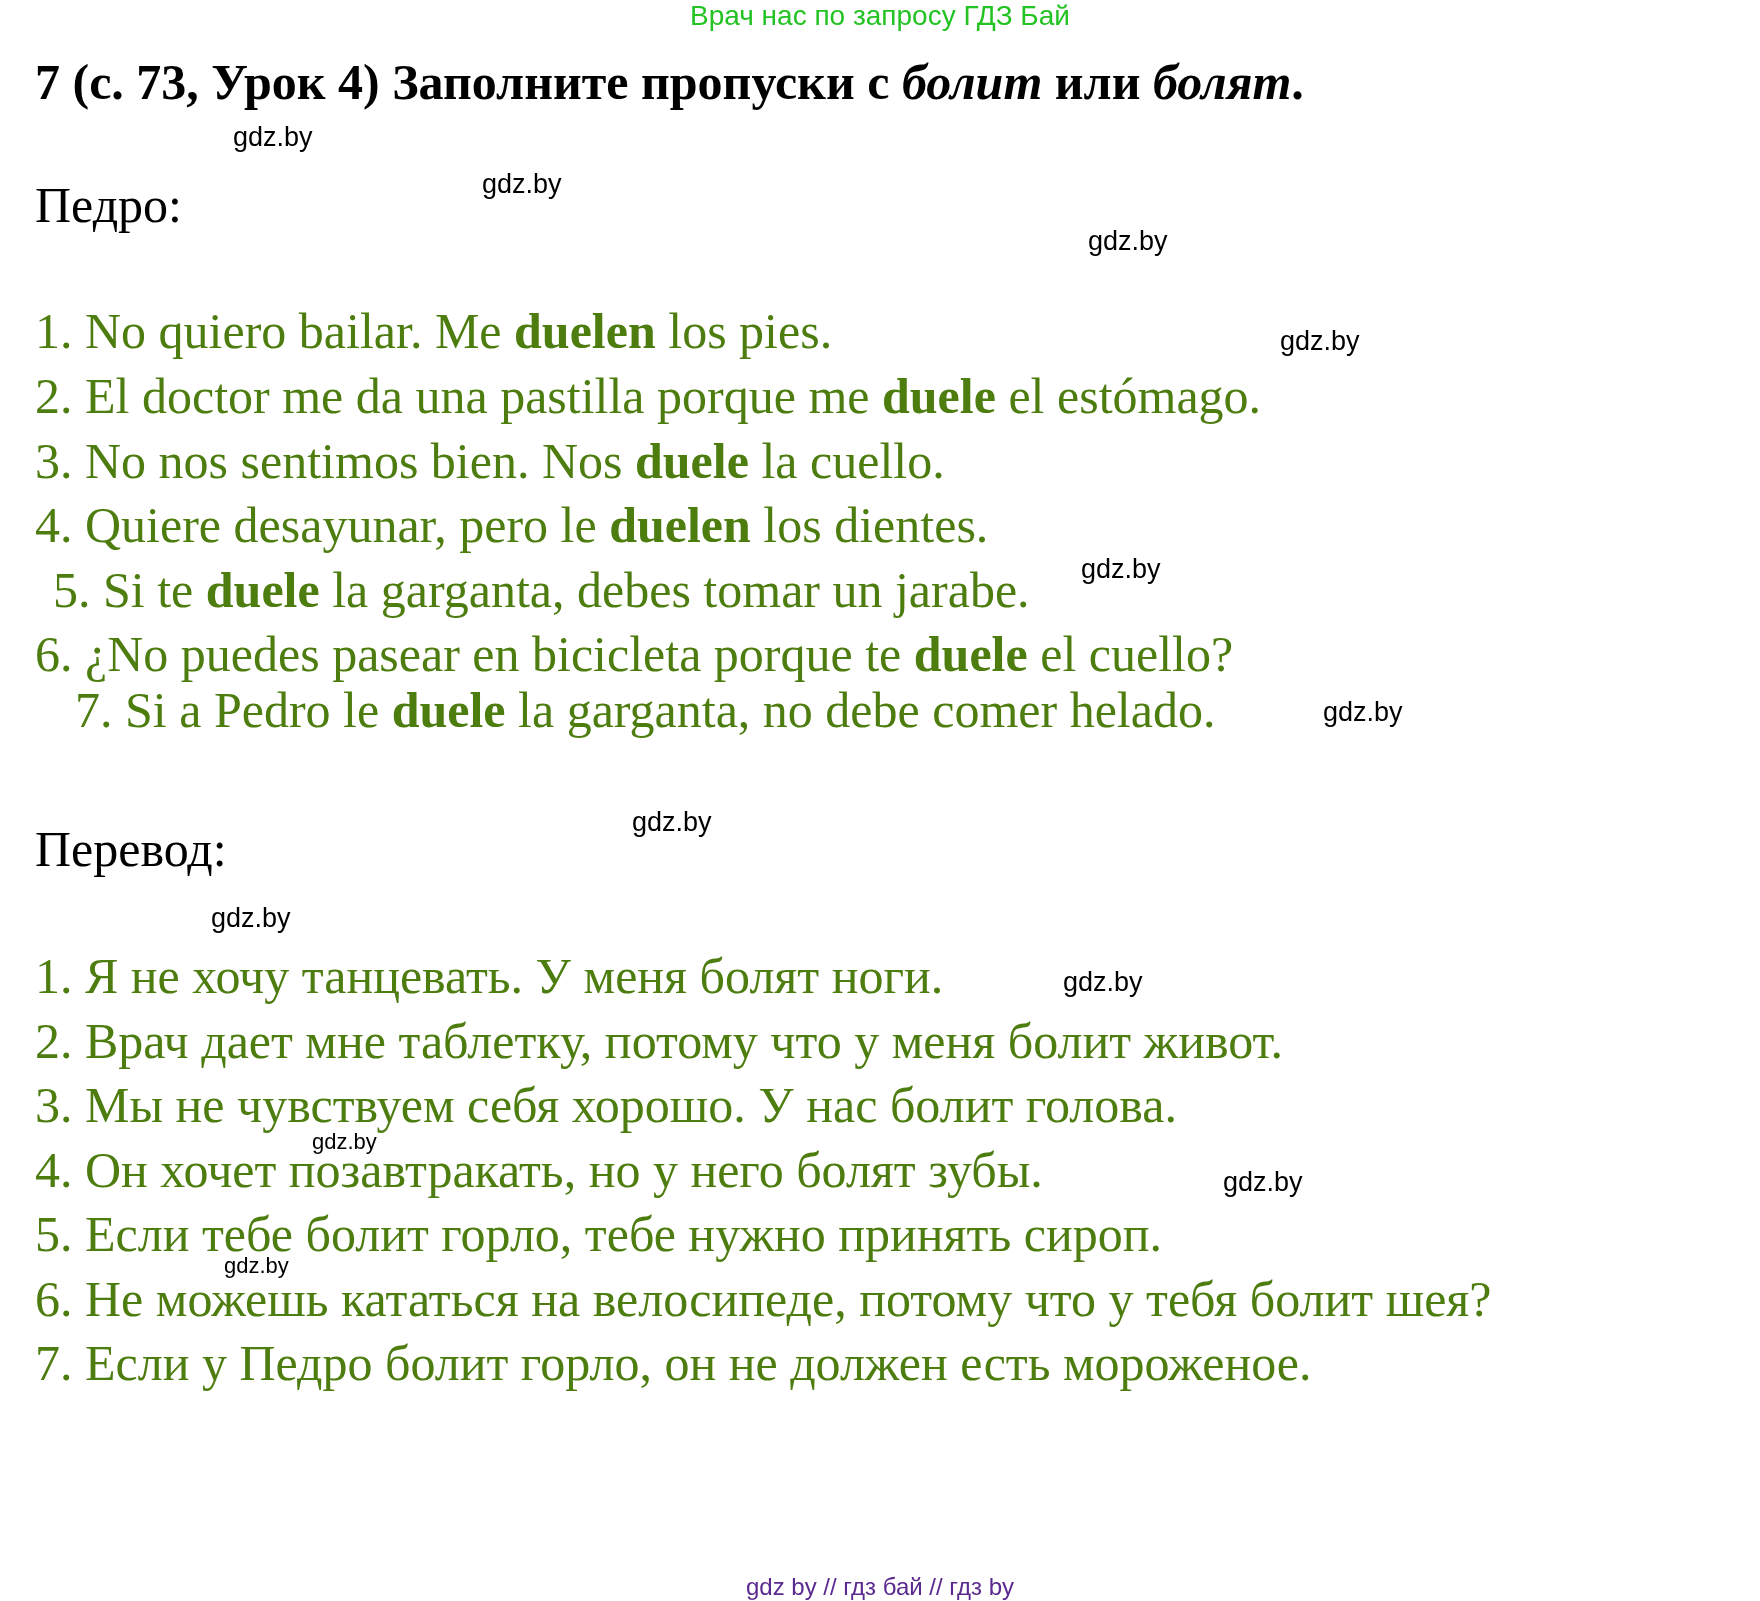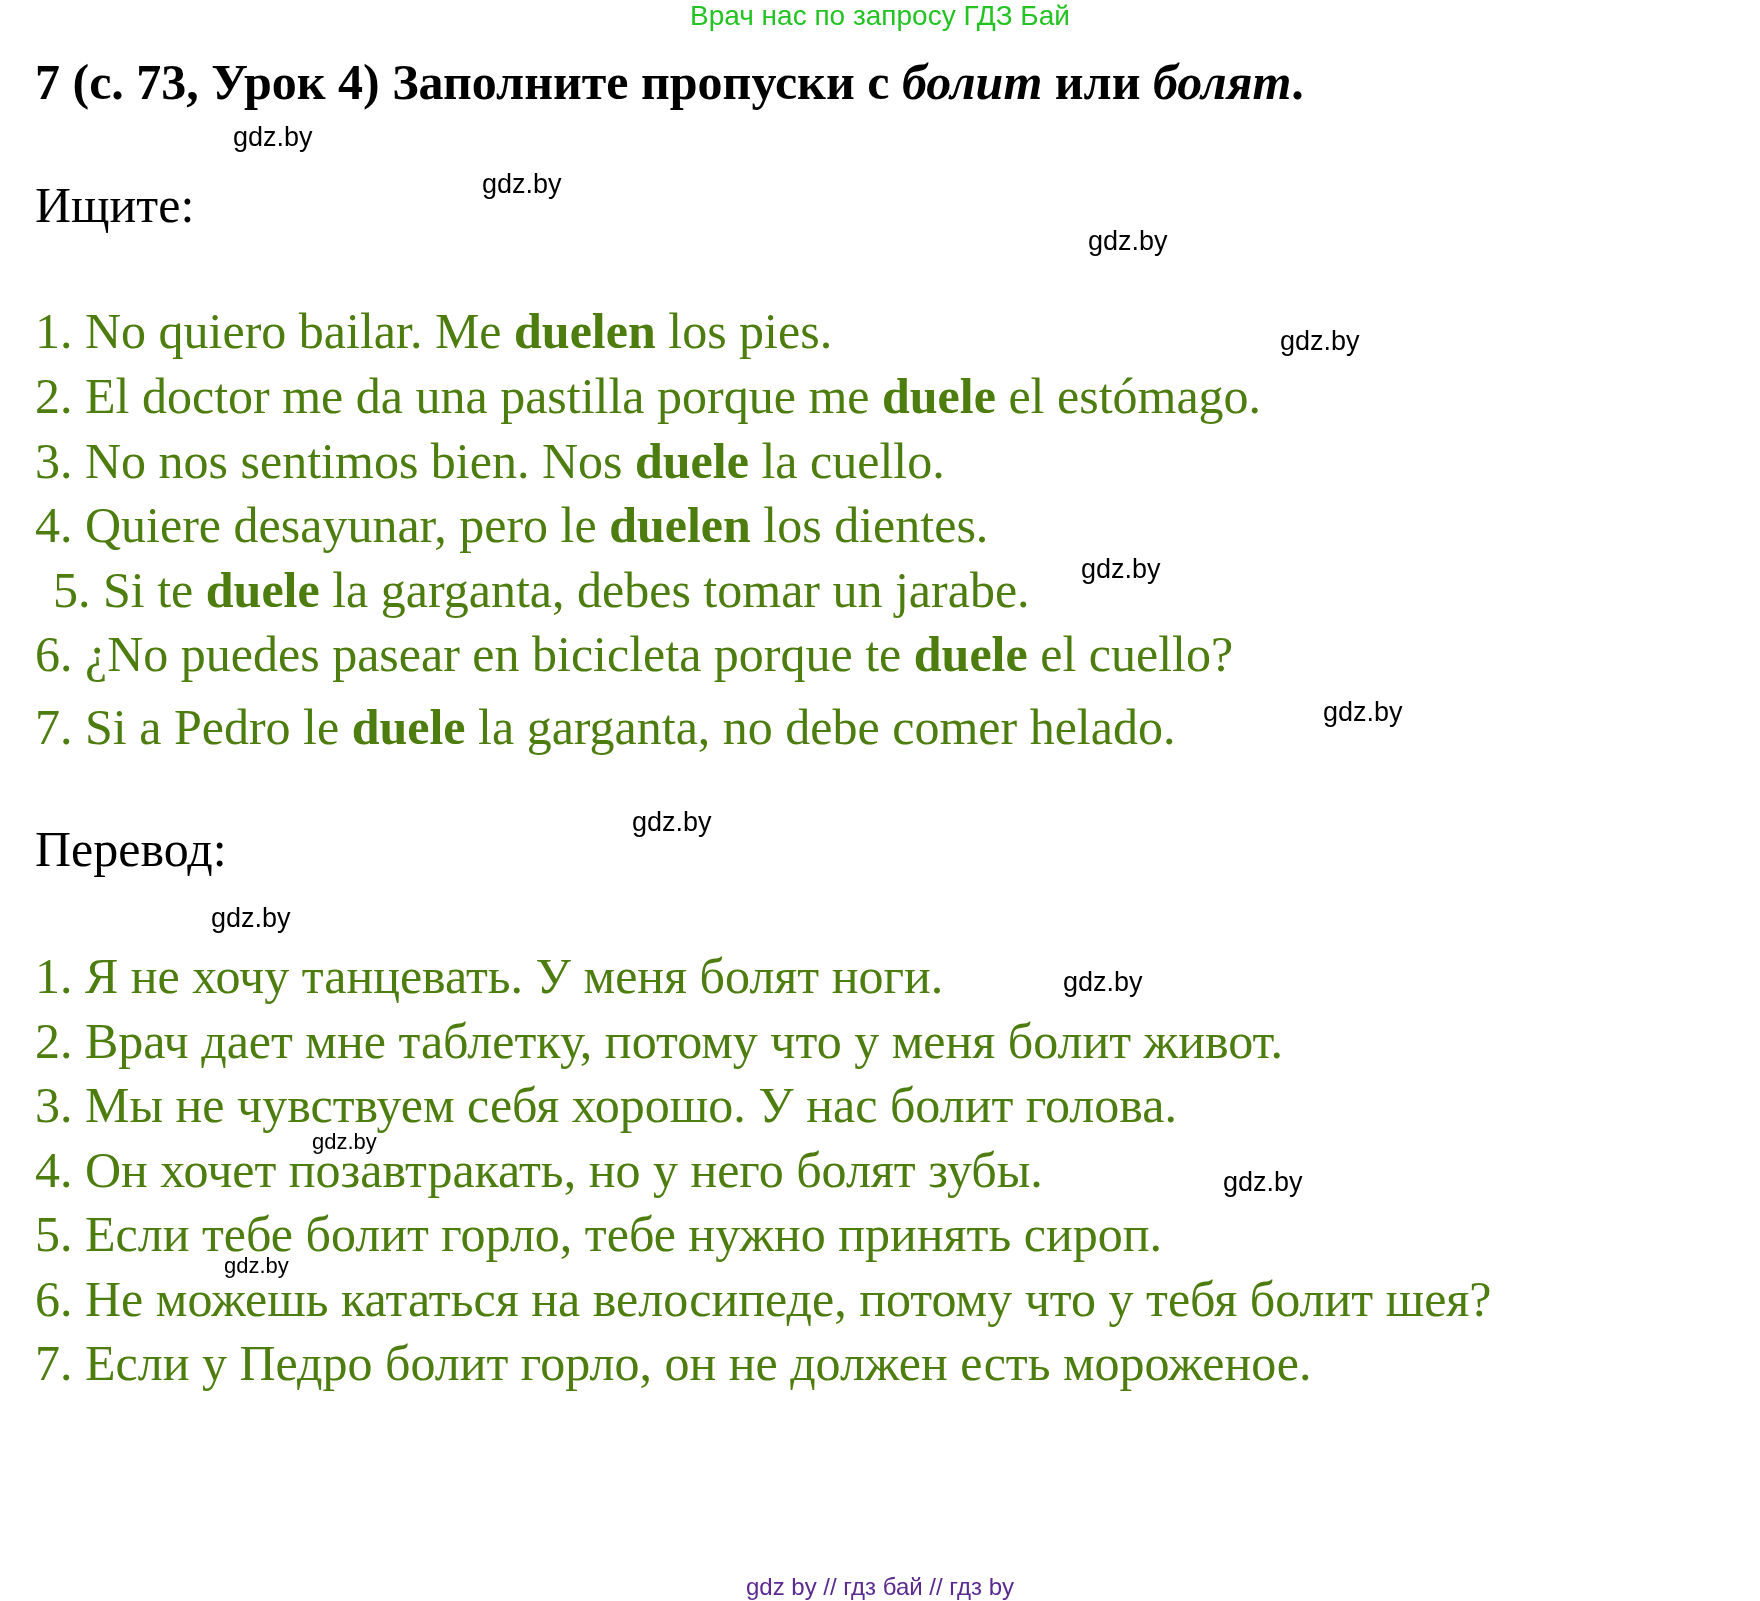--- a/index.html
+++ b/index.html
@@ -38,33 +38,33 @@
     }
   </style>
 </head>
 <body>
 
 <div class="top-banner">Врач нас по запросу ГДЗ Бай</div>
 
 <div class="title"><span>7 (с. 73, Урок 4) Заполните пропуски с </span><i>болит</i><span> или </span><i>болят</i><span>.</span></div>
 
 <div class="wm" style="left:233px; top:122px;">gdz.by</div>
-<div class="section-label" style="top:175px;">Ищите:</div>
+<div class="section-label" style="top:175px;">Педро:</div>
 <div class="wm" style="left:482px; top:169px;">gdz.by</div>
 <div class="wm" style="left:1088px; top:226px;">gdz.by</div>
 
 <div class="line" style="top:301px;"><span>1. No quiero bailar. Me </span><b>duelen</b><span> los pies.</span></div>
 <div class="wm" style="left:1280px; top:326px;">gdz.by</div>
 <div class="line" style="top:366px;"><span>2. El doctor me da una pastilla porque me </span><b>duele</b><span> el estómago.</span></div>
 <div class="line" style="top:431px;"><span>3. No nos sentimos bien. Nos </span><b>duele</b><span> la cuello.</span></div>
 <div class="line" style="top:495px;"><span>4. Quiere desayunar, pero le </span><b>duelen</b><span> los dientes.</span></div>
 <div class="line" style="top:560px;margin-left:18px;"><span>5. Si te </span><b>duele</b><span> la garganta, debes tomar un jarabe.</span></div>
 <div class="wm" style="left:1081px; top:554px;">gdz.by</div>
 <div class="line" style="top:624px;"><span>6. ¿No puedes pasear en bicicleta porque te </span><b>duele</b><span> el cuello?</span></div>
-<div class="line" style="top:697px;"><span>7. Si a Pedro le </span><b>duele</b><span> la garganta, no debe comer helado.</span></div>
+<div class="line" style="top:680px;margin-left:40px;"><span>7. Si a Pedro le </span><b>duele</b><span> la garganta, no debe comer helado.</span></div>
 <div class="wm" style="left:1323px; top:697px;">gdz.by</div>
 
 <div class="wm" style="left:632px; top:807px;">gdz.by</div>
 <div class="section-label" style="top:819px;">Перевод:</div>
 <div class="wm" style="left:211px; top:903px;">gdz.by</div>
 
 <div class="line" style="top:946px;">1. Я не хочу танцевать. У меня болят ноги.</div>
 <div class="wm" style="left:1063px; top:967px;">gdz.by</div>
 <div class="line" style="top:1011px;">2. Врач дает мне таблетку, потому что у меня болит живот.</div>
 <div class="line" style="top:1075px;">3. Мы не чувствуем себя хорошо. У нас болит голова.</div>

